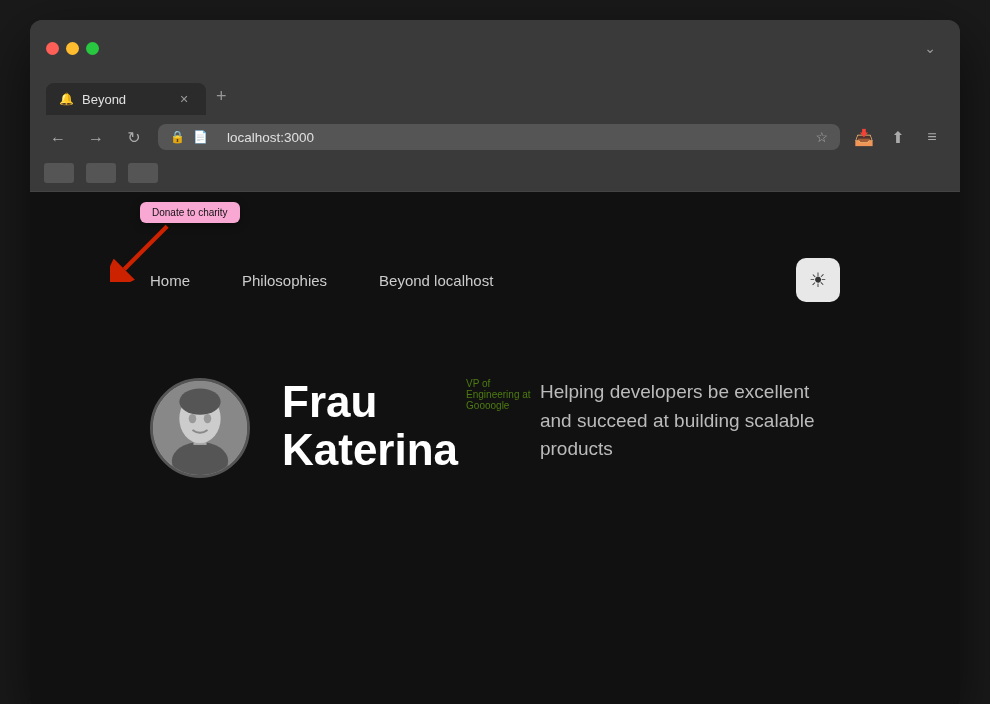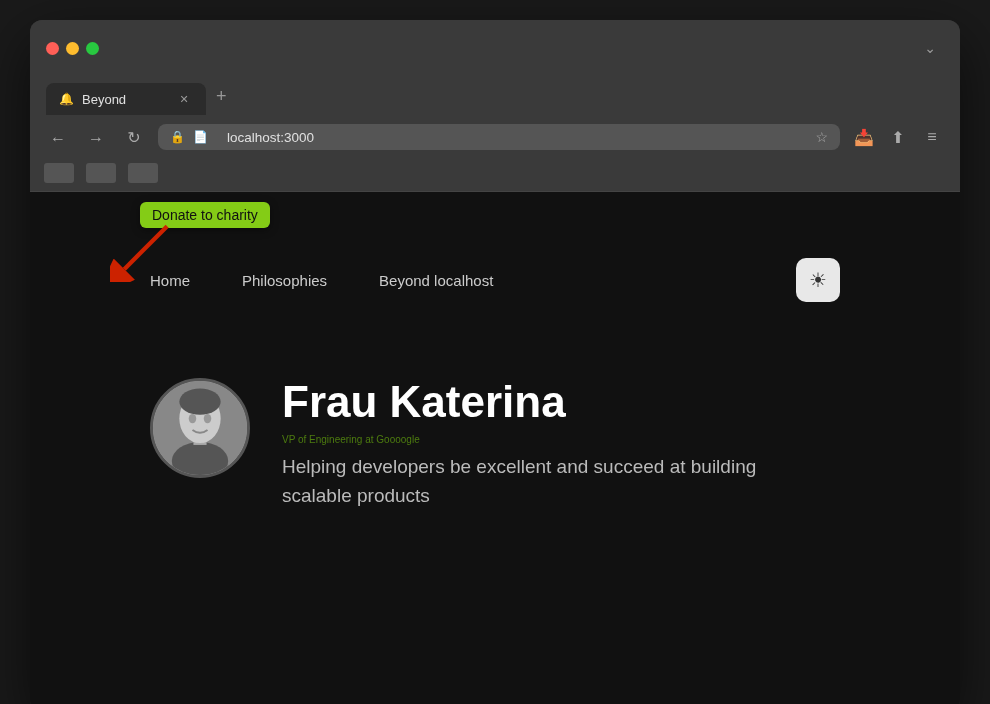--- a/index.html
+++ b/index.html
@@ -206,25 +206,25 @@
     }
 
     
     .tooltip-container {
       position: absolute;
       top: 10px;
       left: 110px;
     }
 
     .tooltip {
-      background: #84cc16;
+      background: #f9a8d4;
       color: #111;
       padding: 5px 12px;
       border-radius: 6px;
-      font-size: 14px;
+      font-size: 10px;
       font-weight: 400;
       white-space: nowrap;
       box-shadow: 0 2px 8px rgba(0,0,0,0.4);
       position: relative;
     }
 
     .arrow-svg {
       width: 80px;
       height: 60px;
     }
@@ -285,21 +285,21 @@
     }
 
     
     .avatar-svg {
       width: 100px;
       height: 100px;
     }
 
     .profile-info {
       display: flex;
-      flex-direction: column;
+      flex-direction: row;
       gap: 8px;
     }
 
     .profile-name {
       font-size: 44px;
       font-weight: 800;
       color: #fff;
       line-height: 1.1;
     }
 

